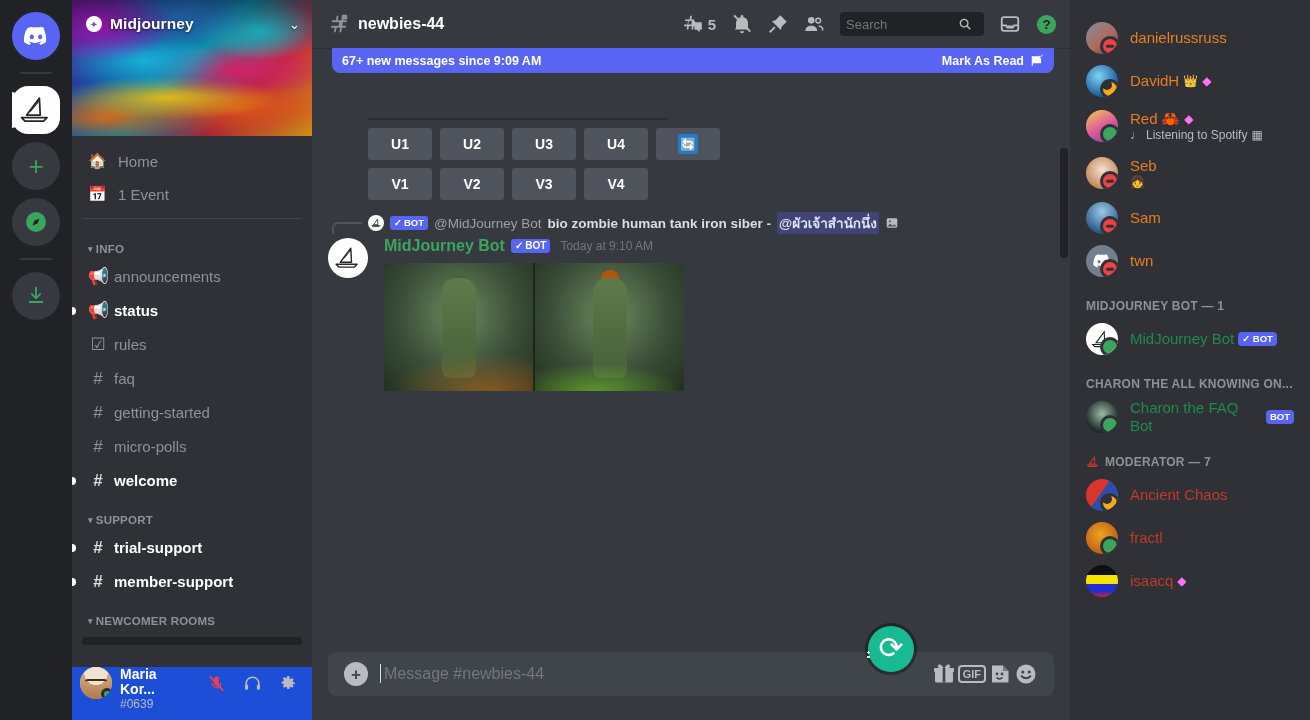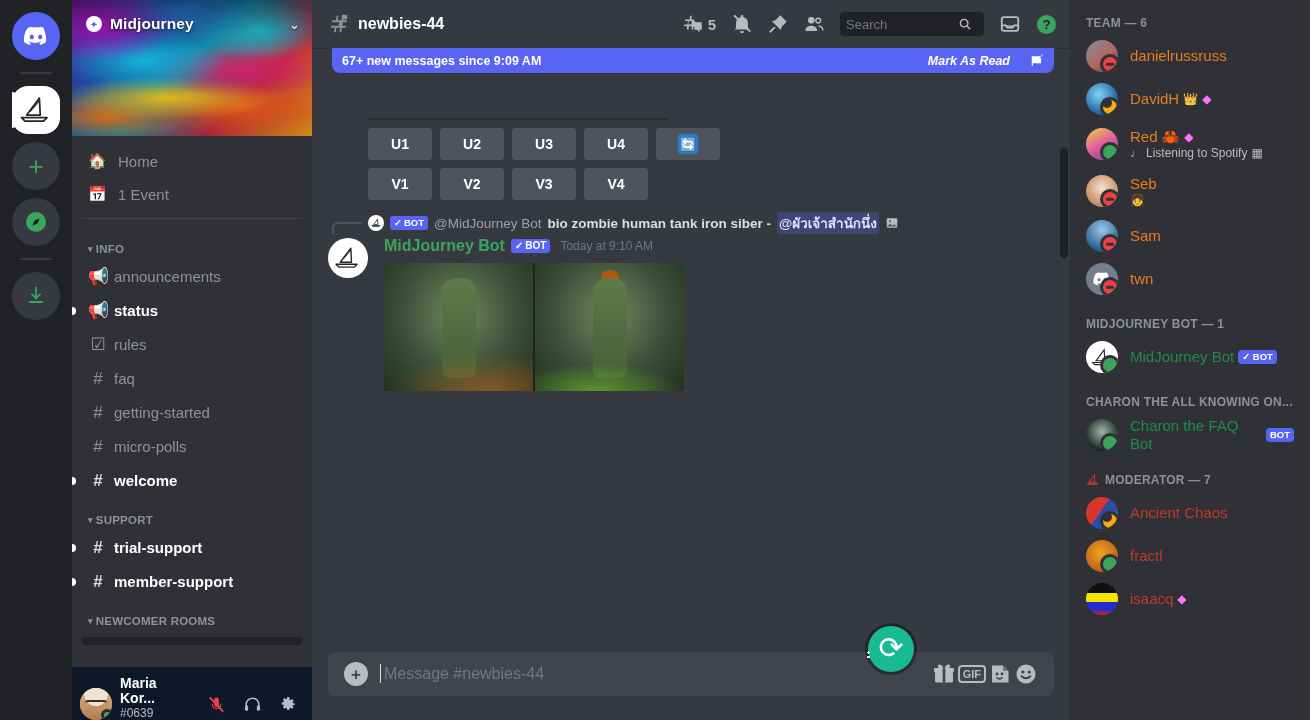--- a/index.html
+++ b/index.html
@@ -93,21 +93,21 @@
   .ch .hash{ width:20px; flex:0 0 20px; color:#8e9297; font-size:17px; text-align:center; line-height:1;}
   .ch.unread{ color:#fff; font-weight:bold; }
   .ch.unread .hash{ color:#dcddde; }
   .ch .dot{
     position:absolute; left:-8px; width:4px; height:8px; background:#fff;
     border-radius:0 4px 4px 0;
   }
   .ch-bar{ height:8px; margin:6px 10px 0; border-radius:4px; background:#202225; }
 
   .userpanel{
-    height:53px; background:#0f172a; display:flex; align-items:flex-end;
+    height:53px; background:#1d4ed8; display:flex; align-items:flex-start;
     padding:0 8px; gap:8px; flex:0 0 53px;
   }
   .uavatar{
     position:relative; width:32px;height:32px;border-radius:50%;
     background:linear-gradient(160deg,#e7c9a9,#c78f62); flex:0 0 32px; overflow:hidden;
   }
   .uavatar .hair{ position:absolute; inset:0; background:radial-gradient(circle at 50% 20%, #f2e3d0 0 38%, transparent 39%), linear-gradient(180deg,#d9b98f,#b3794a);}
   .uavatar .glass{ position:absolute; top:12px; left:5px; right:5px; height:7px; border-top:2px solid #3a2c22; border-radius:3px;}
   .ustatus{
     position:absolute; right:-1px; bottom:-1px; width:12px;height:12px;border-radius:50%;
@@ -138,21 +138,21 @@
     font-size:13px; width:112px; font-family:"Liberation Sans",sans-serif;
   }
   .search input::placeholder{ color:#72767d; }
 
   .content{ flex:1; position:relative; overflow:hidden; display:flex; flex-direction:column;}
   .newbanner{
     position:absolute; top:0; left:8px; right:16px; height:25px; z-index:6;
     background:#5865f2; border-radius:0 0 8px 8px; display:flex; align-items:center;
     padding:0 10px; color:#fff; font-size:12.5px; font-weight:600; cursor:pointer;margin-left:12px;
   }
-  .newbanner .mark{ margin-left:auto; display:flex; align-items:center; gap:20px; font-size:12.5px; font-weight:bold;font-style:italic;}
+  .newbanner .mark{ margin-left:auto; display:flex; align-items:center; gap:6px; font-size:12.5px; font-weight:bold;}
 
   .msgs{ flex:1; overflow:hidden; position:relative; padding-bottom:6px;}
   .grid4{
     width:300px; margin:0 0 0 56px; display:grid;
     grid-template-columns:1fr 1fr; grid-template-rows:1fr 1fr; gap:2px;
     background:#2a2d31; border-radius:3px; overflow:hidden;
   }
   .tile{ position:relative; overflow:hidden; }
   .rainy{
     background:
@@ -644,23 +644,20 @@
 
       <div class="cursor-dots" style="left:555px; top:603px;"></div>
       <div class="cursor-ref" style="left:556px; top:578px;">
         <span class="ring">⟳</span>
       </div>
     </div>
   </div>
 
   <div class="members">
 
-    <div class="mcat first">
-      <span>TEAM — 6</span>
-    </div>
     <div class="member">
       <span class="mav" style="background:linear-gradient(140deg,#7f8ea0,#b2685f 55%,#3c4a5b);">
         <span class="badge b-dnd"></span>
         </span>
       <span class="mtxt">
           <span class="mname c-orange">danielrussruss</span>
         </span>
     </div>
     <div class="member">
       <span class="mav" style="background:radial-gradient(circle at 40% 35%,#7fd4f5,#1b5d9c 70%,#0d2c4d);">

